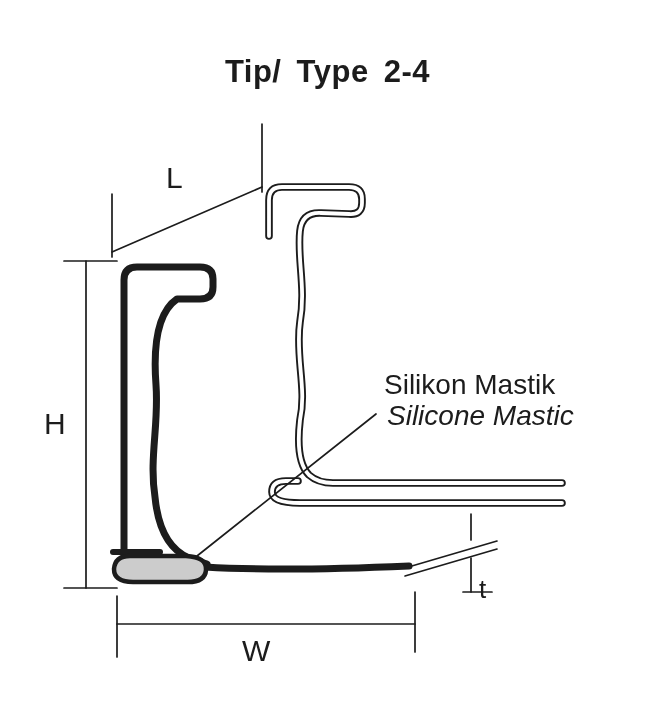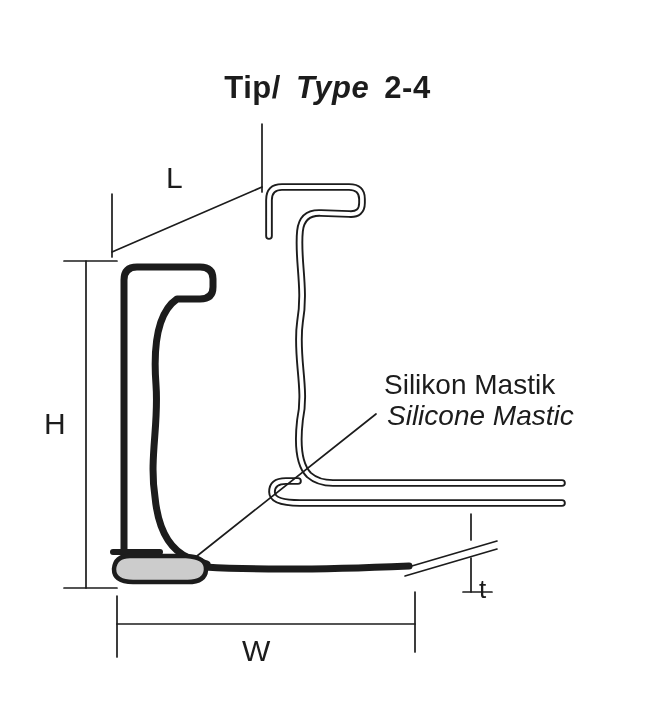--- a/index.html
+++ b/index.html
@@ -17,21 +17,21 @@
     top: 54px;
     left: 0;
     width: 100%;
     text-align: center;
     font-size: 31px;
     color: #1c1c1c;
     letter-spacing: 0.5px;
   }
   .title span { display: inline-block; }
   .title .t-bold { font-weight: bold; margin: 0 3px; }
-  .title .t-italic { font-style: italic; font-weight: 600; margin: 16px 3px; }
+  .title .t-italic { font-weight: 600; margin: 0 3px; }
   .drawing {
     position: absolute;
     top: 0;
     left: 0;
     width: 655px;
     height: 715px;
   }
   
   .w7   { stroke-width: 7; }
   .w6   { stroke-width: 6; }

